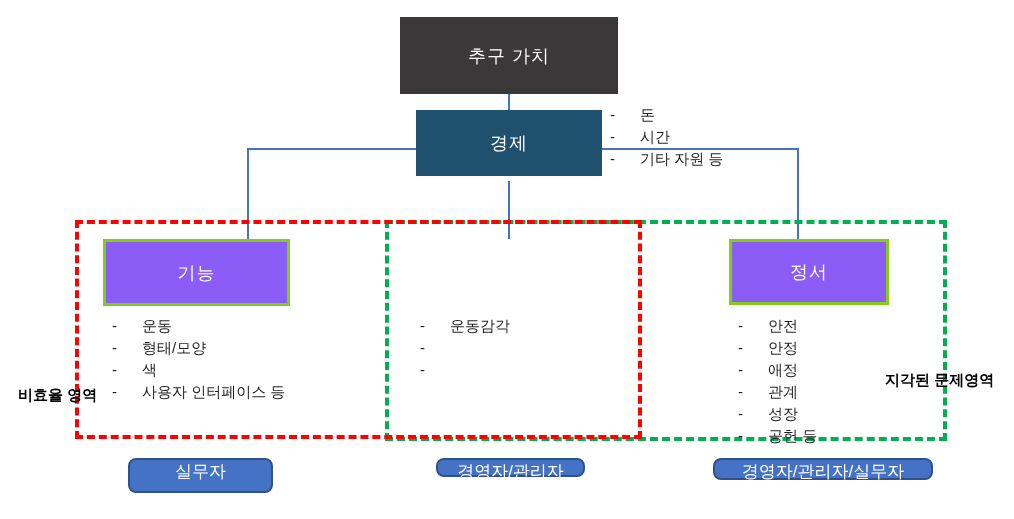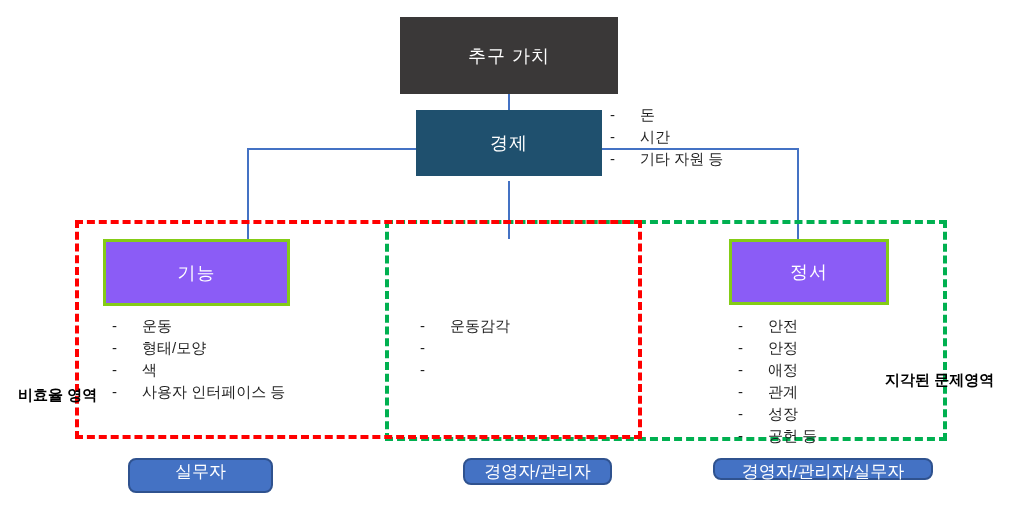--- a/index.html
+++ b/index.html
@@ -138,20 +138,20 @@
     </div>
     <div class="li">
       <span class="dash">-</span>
       <span class="li-text">공헌 등</span>
     </div>
   </div>
 
   <div class="badge" style="left:128px;top:458px;width:145px;height:35px">
     <span>실무자</span>
   </div>
-  <div class="badge" style="left:463px;top:458px;width:149px;height:27px">
+  <div class="badge" style="left:436px;top:458px;width:149px;height:19px">
     <span>경영자/관리자</span>
   </div>
   <div class="badge" style="left:713px;top:458px;width:220px;height:22px">
     <span>경영자/관리자/실무자</span>
   </div>
 
 </div>
 
 </body></html>

